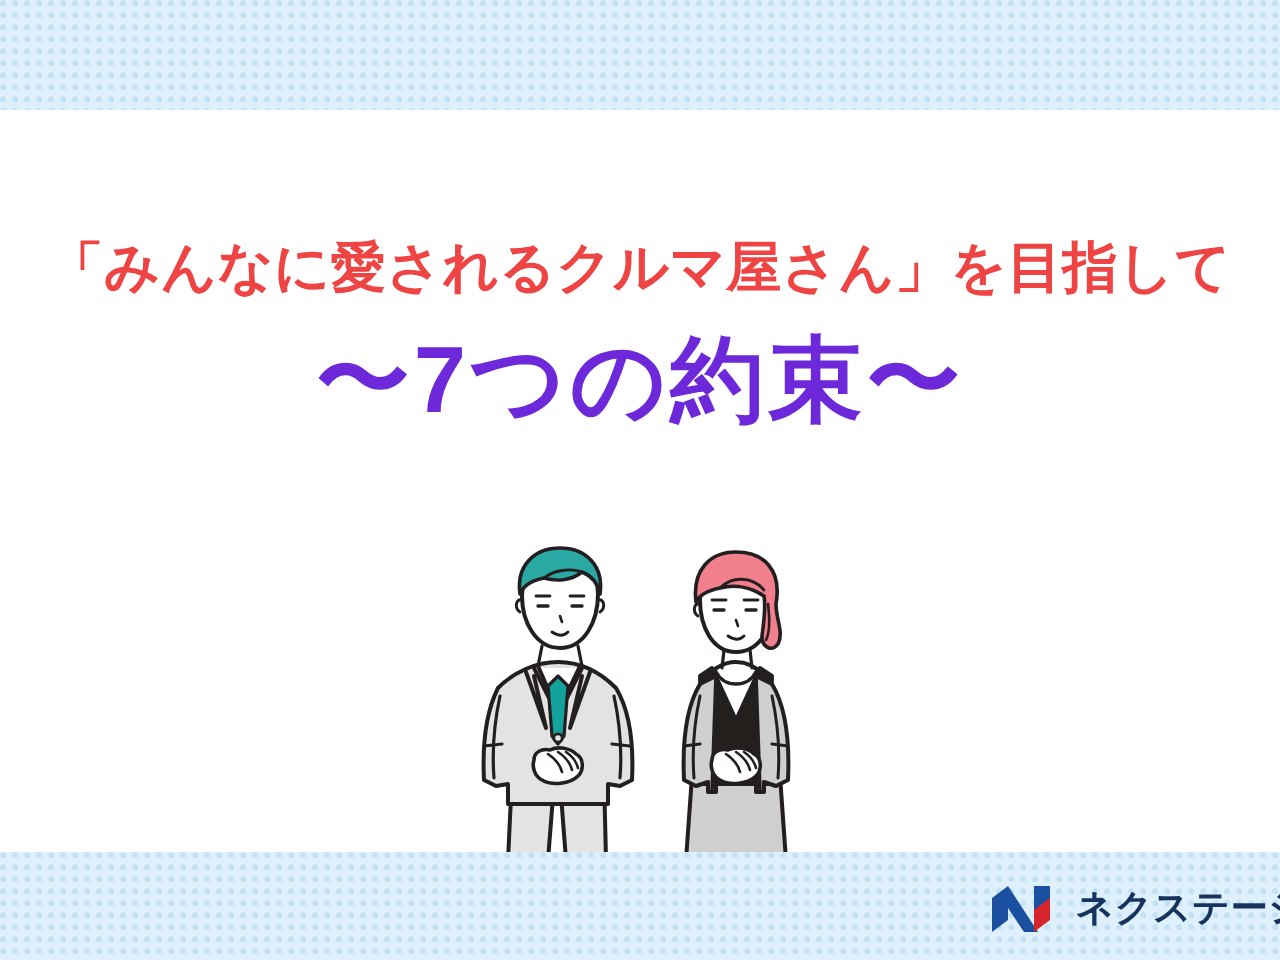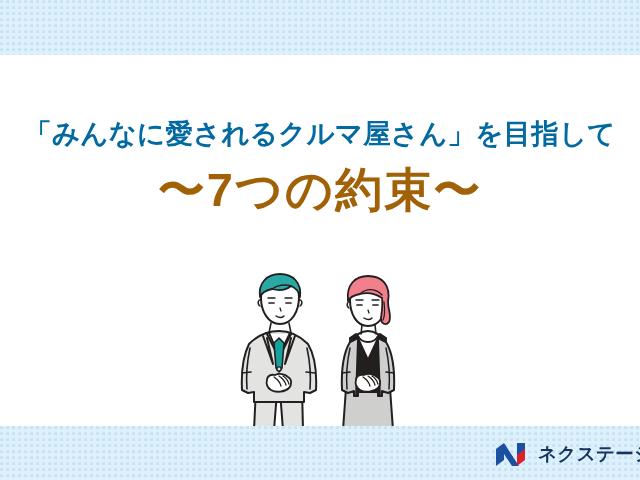--- a/index.html
+++ b/index.html
@@ -49,30 +49,30 @@
     top: 118px;
     width: 640px;
     text-align: center;
   }
   #headline {
     margin: 0;
     font-size: 27.5px;
     line-height: 1.18;
     font-weight: 700;
     letter-spacing: 0.2px;
-    color: #0369a1;
+    color: #ef4444;
     white-space: nowrap;
   }
   #subheadline {
     margin: 14px 0 0 0;
     font-size: 47px;
     line-height: 1.1;
     font-weight: 700;
     letter-spacing: 2px;
-    color: #a16207;
+    color: #6d28d9;
     white-space: nowrap;
   }
 
   
   #illustration {
     position: absolute;
     left: 236px;
     top: 272px;
     width: 190px;
     height: 158px;

